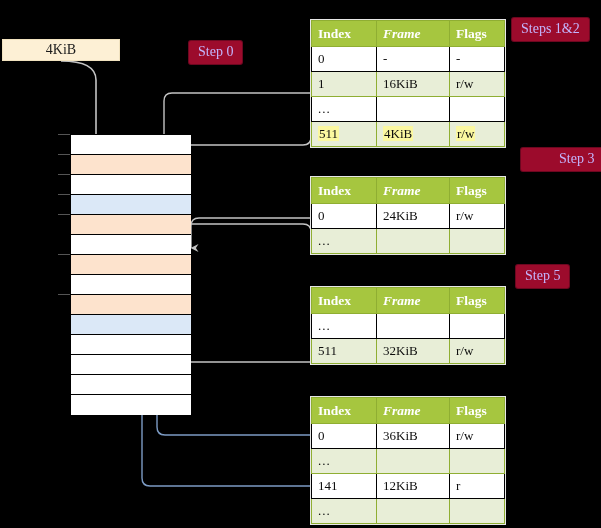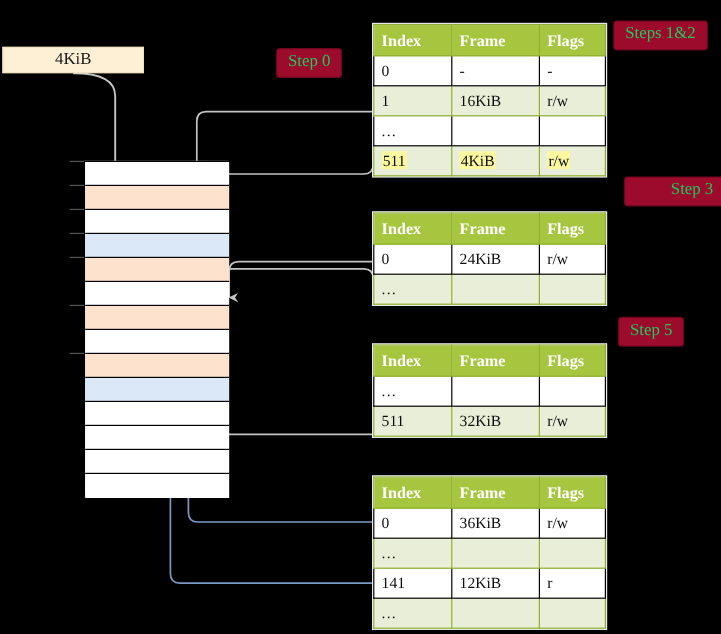--- a/index.html
+++ b/index.html
@@ -28,21 +28,21 @@
     left: 0; top: 0;
     width: 601px;
     height: 528px;
     pointer-events: none;
   }
 
   
   .badge {
     position: absolute;
     background: #9c0b2c;
-    color: #22c55e;
+    color: #c4b5fd;
     font-family: "Liberation Serif", "DejaVu Serif", serif;
     font-size: 14px;
     line-height: 18px;
     padding: 2px 9px 3px 9px;
     border-radius: 2px;
     white-space: nowrap;
     box-shadow: 0 0 0 1px #6d0720;
     text-align: center;
   }
 
@@ -116,21 +116,21 @@
     line-height: 18px;
     height: 19px;
     vertical-align: middle;
   }
   .ptable tr.alt td { background: #e8eed7; border-color: #8fae32; }
   .ptable tr.plain td { background: #ffffff; border-color: #000000; }
   .ptable td.c-index { width: 52px; }
   .ptable td.c-frame { width: 60px; }
   .ptable td.c-flags { width: 42px; }
   .ptable th.c-index { width: 52px; }
-  .ptable th.c-frame { width: 60px; }
+  .ptable th.c-frame { width: 60px; font-style: italic; }
   .ptable th.c-flags { width: 42px; }
   .hl { background: #fbf8a0; padding: 0 1px; }
   .dots { letter-spacing: 1px; }
 </style>
 </head>
 <body>
 
 <div id="stage">
 
   <svg id="wires" viewBox="0 0 601 528" width="601" height="528">
@@ -205,21 +205,21 @@
 
   <div class="memtick" style="top:134px;"></div>
   <div class="memtick" style="top:154px;"></div>
   <div class="memtick" style="top:174px;"></div>
   <div class="memtick" style="top:194px;"></div>
   <div class="memtick" style="top:214px;"></div>
   <div class="memtick" style="top:254px;"></div>
   <div class="memtick" style="top:294px;"></div>
 
   <div class="badge" style="left:512px; top:18px;">Steps 1&amp;2</div>
-  <div class="badge" style="left:189px; top:41px;margin-left:42px;">Step 0</div>
+  <div class="badge" style="left:189px; top:41px;">Step 0</div>
   <div class="badge" style="left:521px; top:148px;padding-left:38px;">Step 3</div>
   <div class="badge" style="left:516px; top:265px;">Step 5</div>
 
   <table class="ptable" style="left:311px; top:20px;">
     <thead>
       <tr>
         <th class="c-index">Index</th>
         <th class="c-frame">Frame</th>
         <th class="c-flags">Flags</th>
       </tr>

